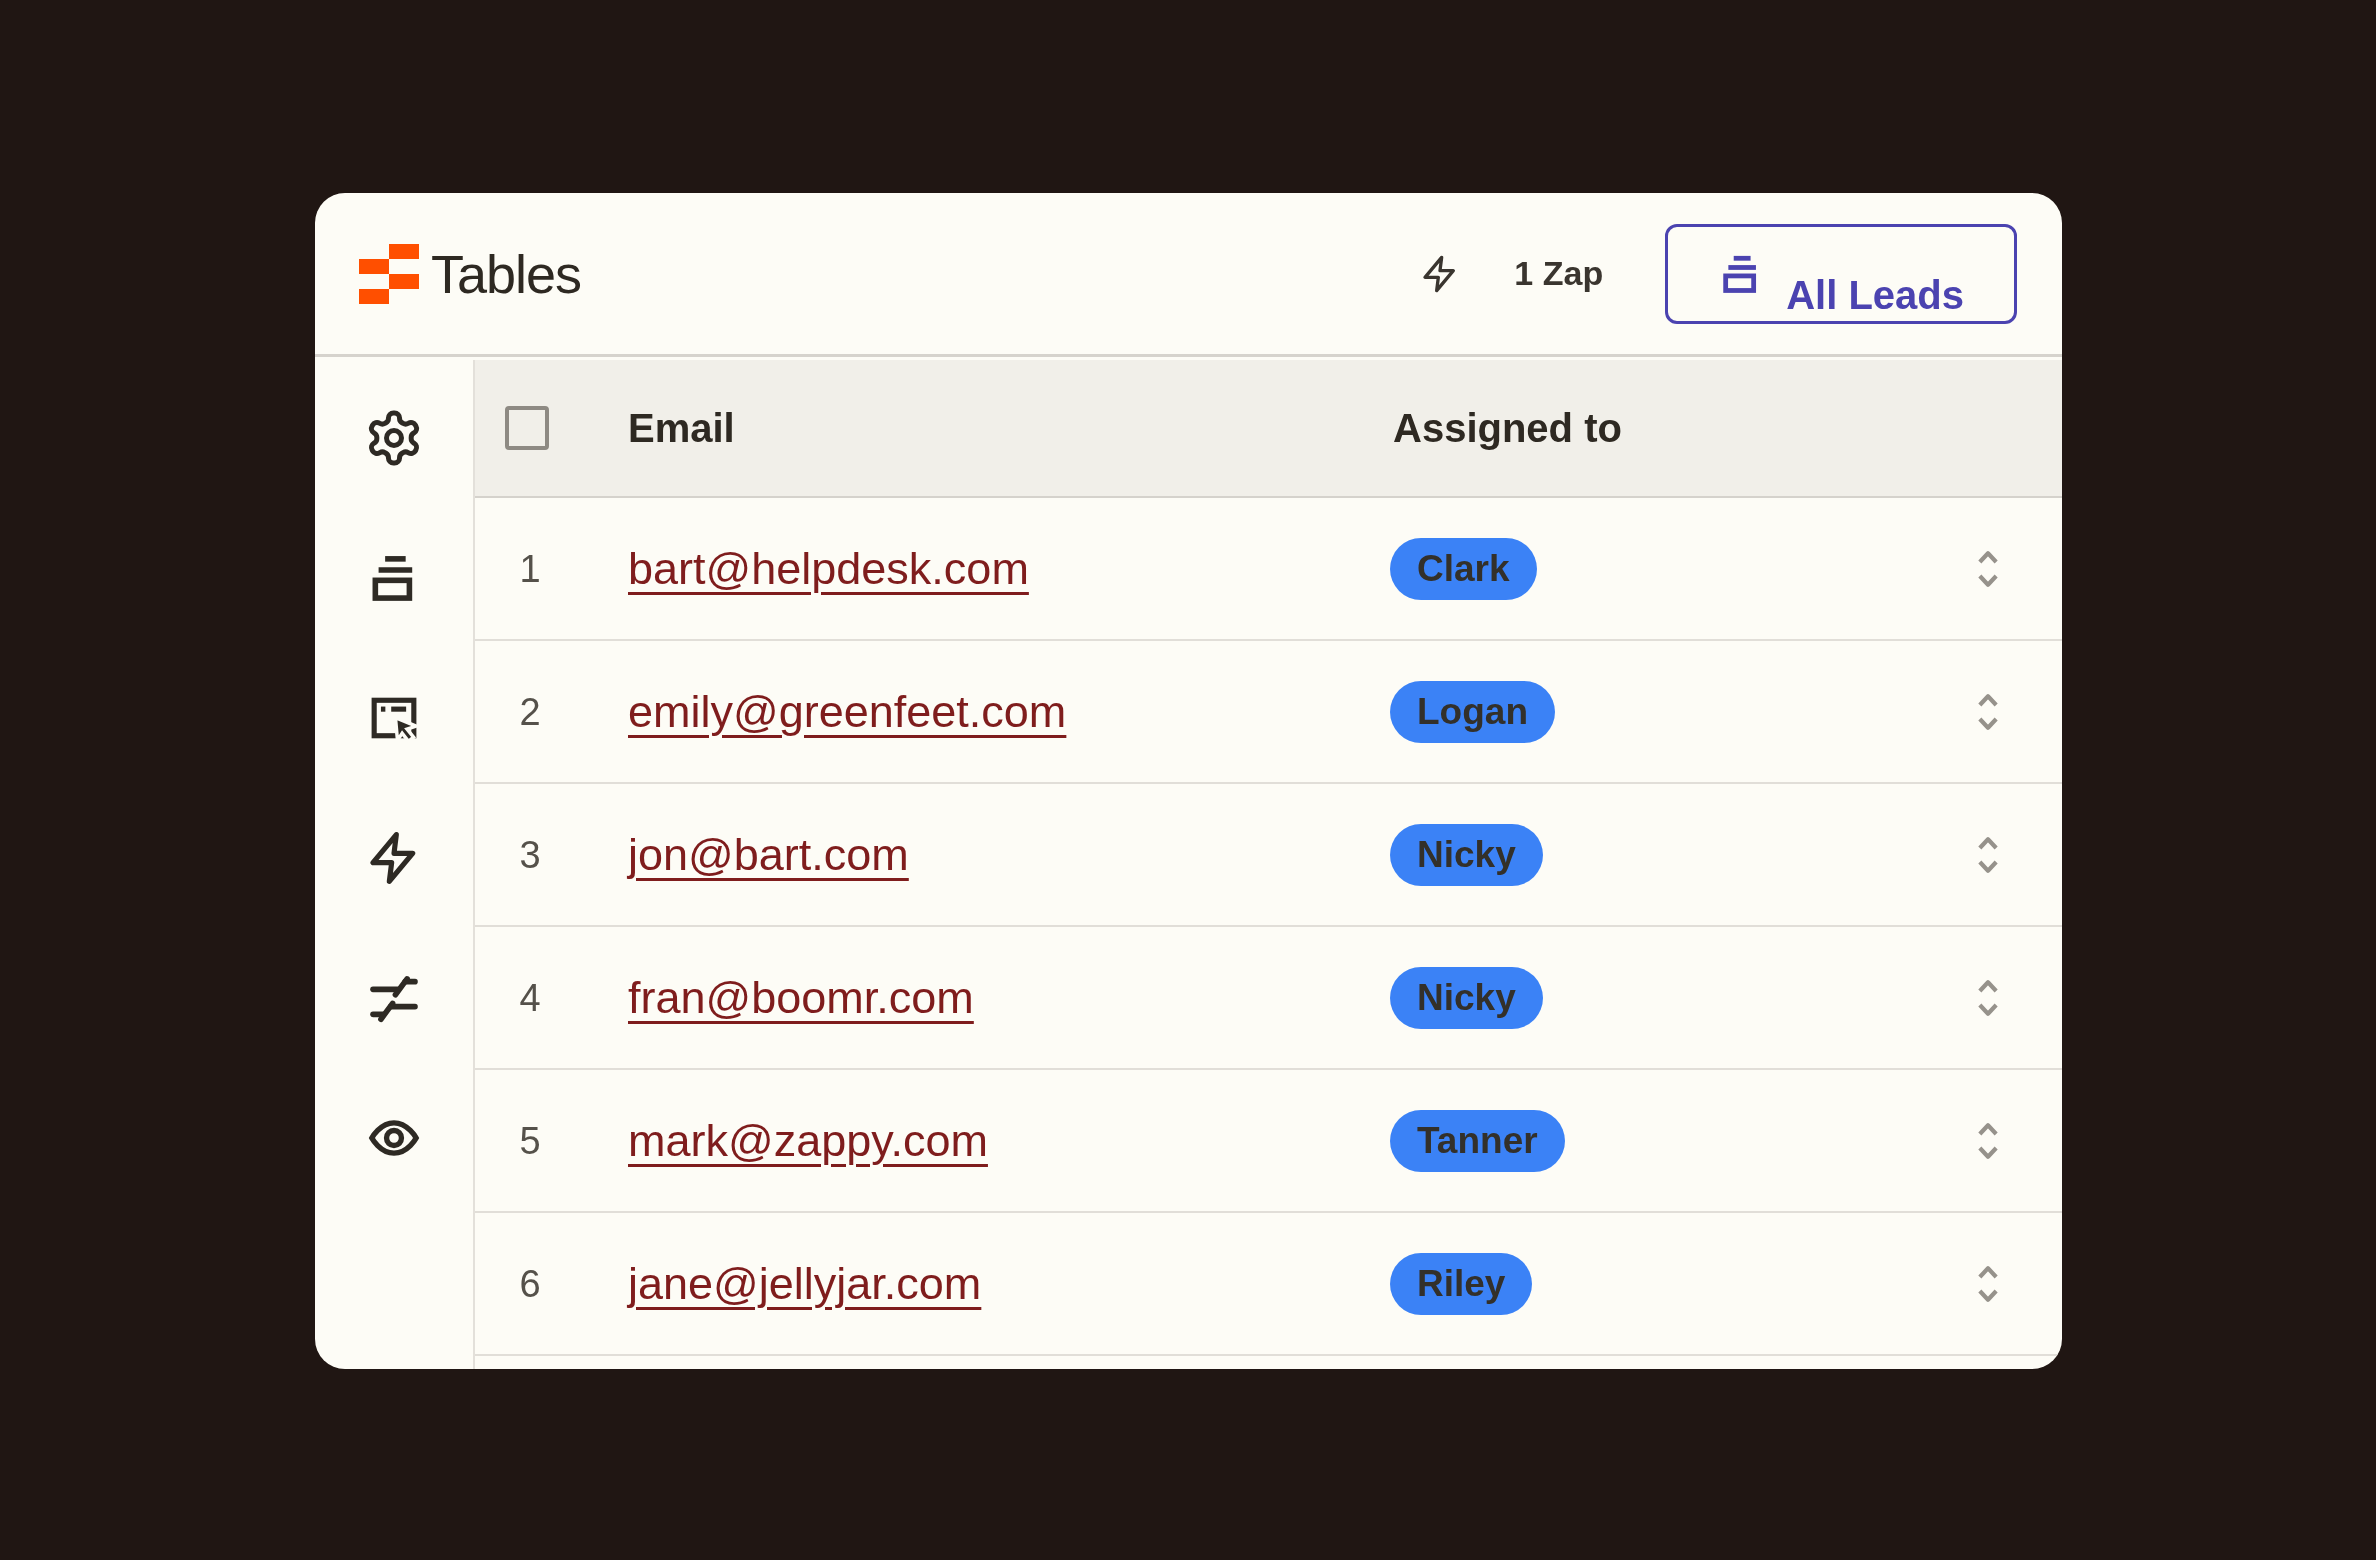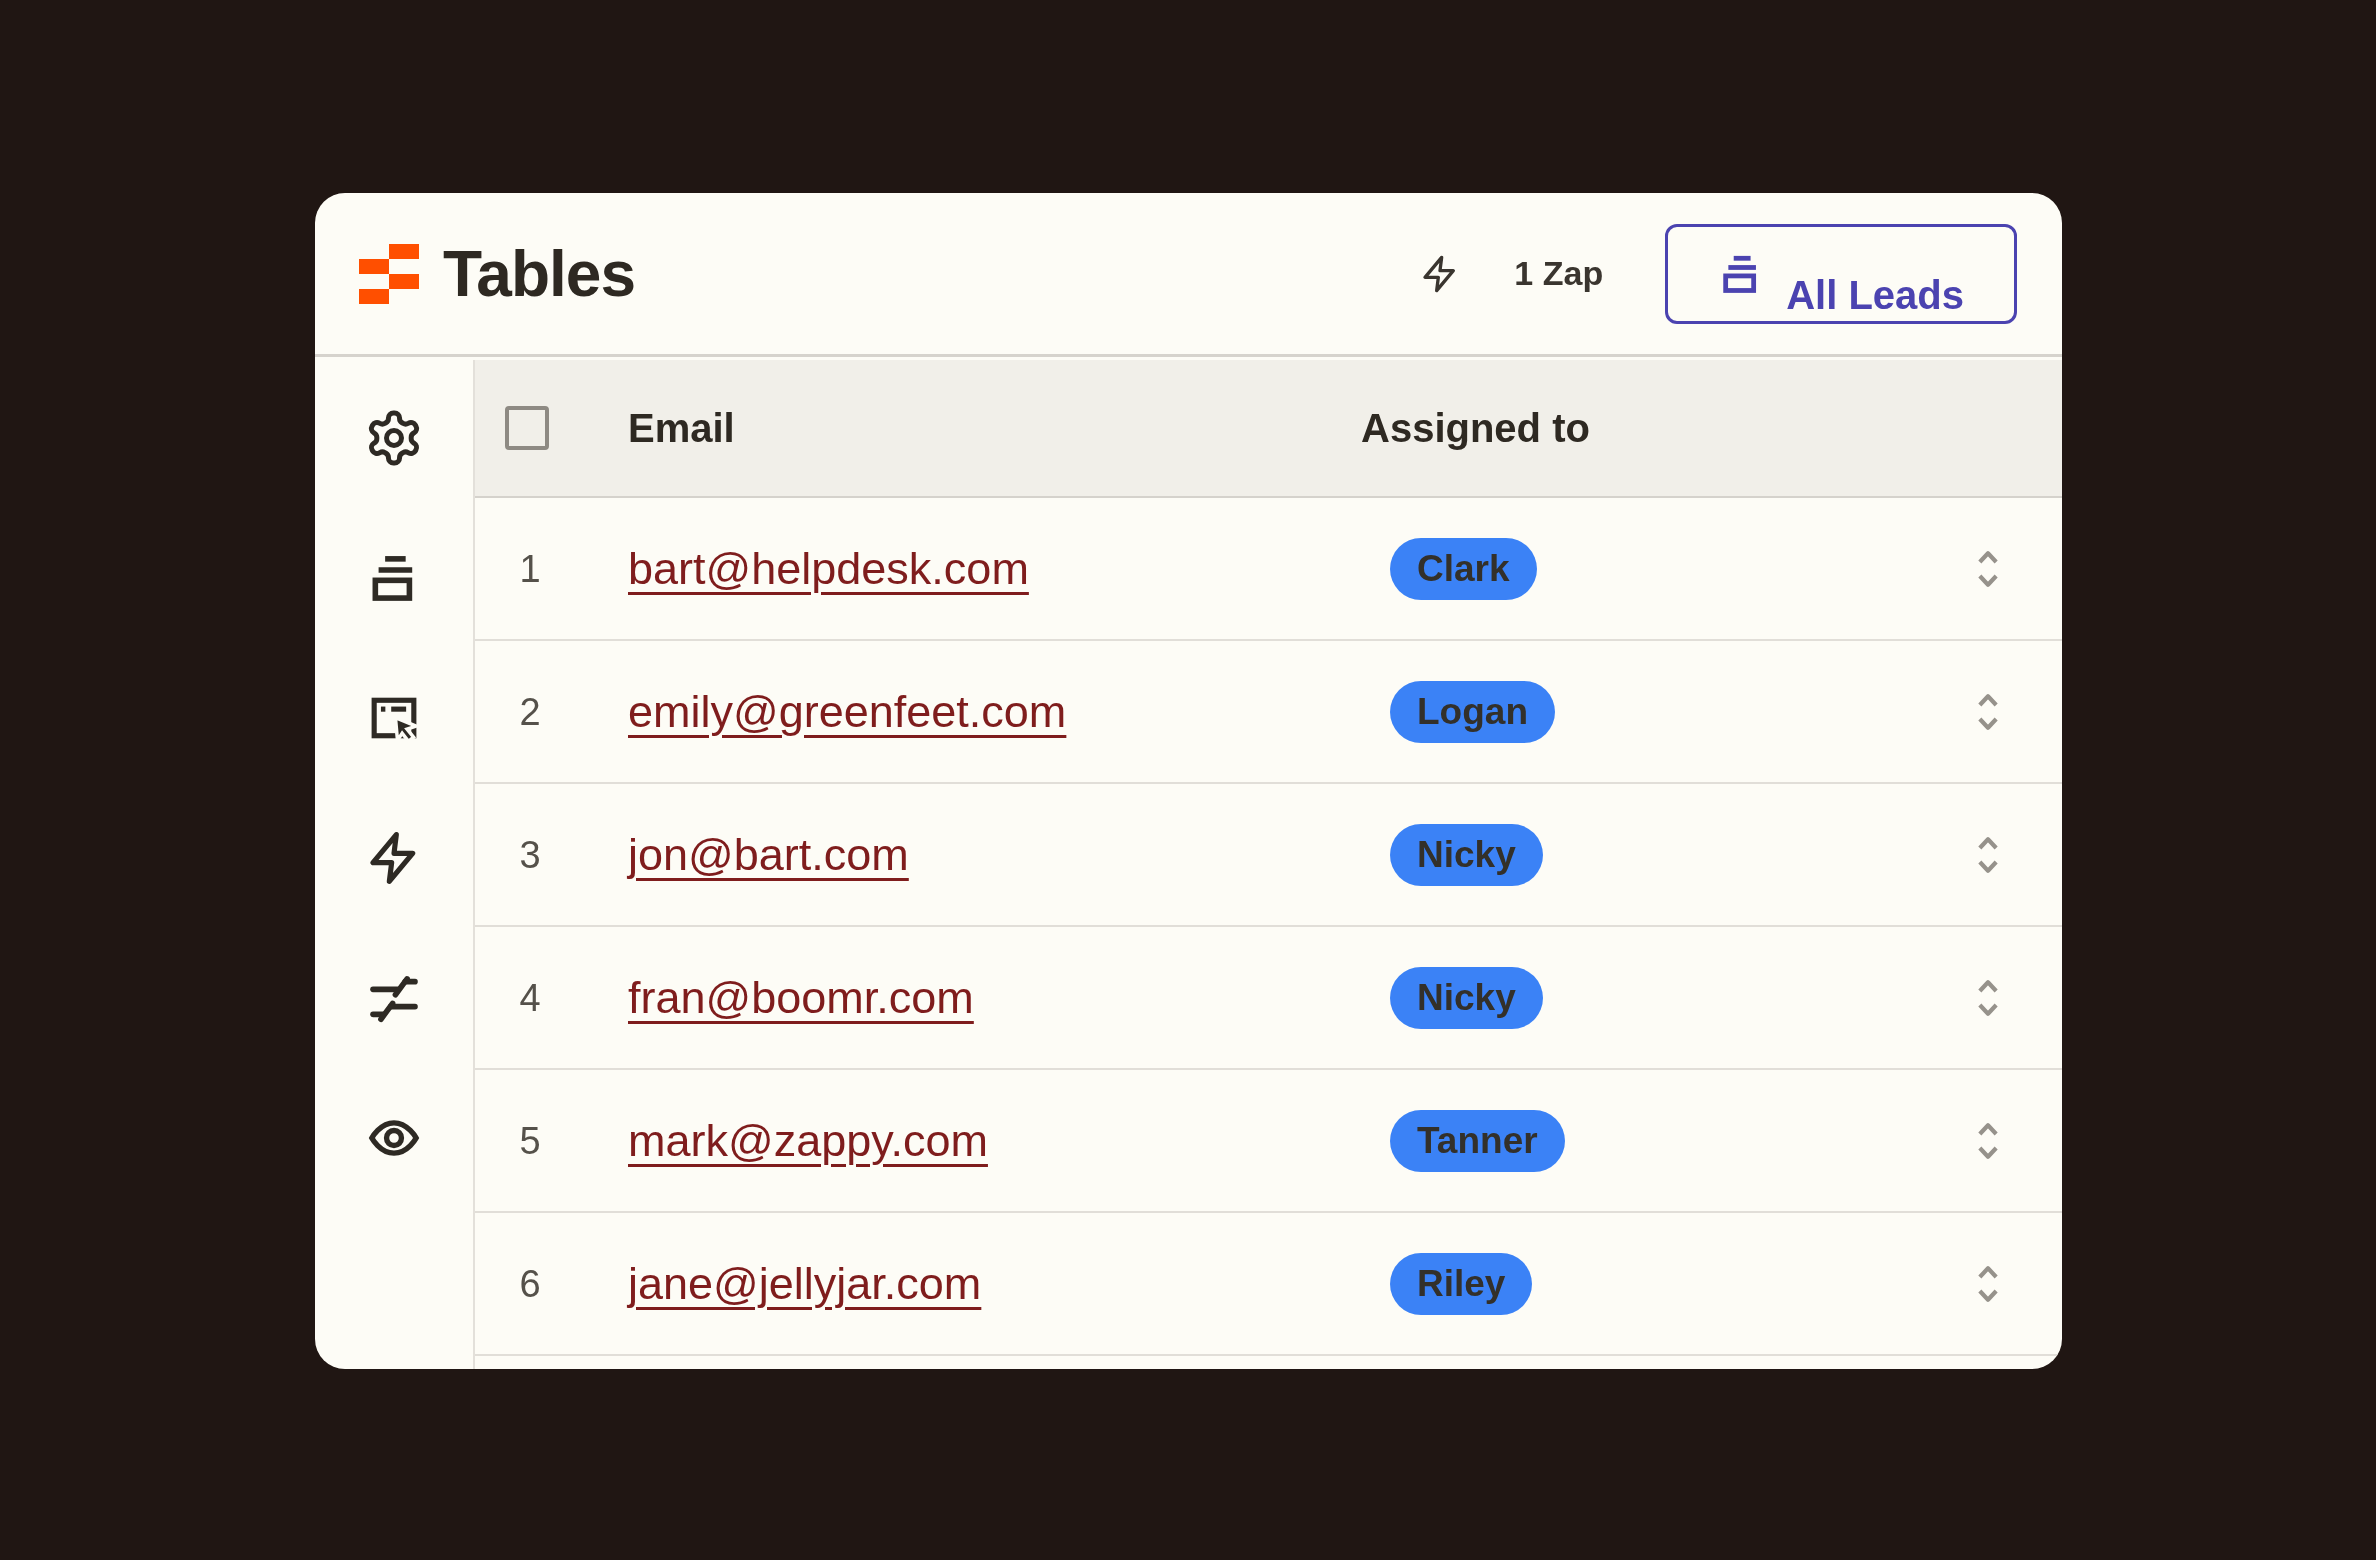--- a/index.html
+++ b/index.html
@@ -11,21 +11,21 @@
   
   .topbar{position:absolute;left:0;top:0;width:100%;height:164px;
           display:flex;align-items:center;padding:0 45px 0 44px;box-sizing:border-box;
           border-bottom:3px solid #D6D3CD;}
   .logo{position:relative;width:60px;height:60px;flex:0 0 auto;}
   .logo .brick{position:absolute;width:30px;height:15px;background:#FF4F00;}
   .logo .b1{left:30px;top:0;}
   .logo .b2{left:0;top:15px;}
   .logo .b3{left:30px;top:30px;}
   .logo .b4{left:0;top:45px;}
-  .apptitle{margin-left:24px;font-size:64px;font-weight:700;color:#2E2922;letter-spacing:-1px;}
+  .apptitle{margin-left:12px;font-size:54px;font-weight:400;color:#2E2922;letter-spacing:-1px;}
   .spacer{flex:1;}
   .zapcount{display:flex;align-items:center;gap:14px;margin-right:62px;color:#3A352F;}
   .zapcount .lbl{font-size:34px;font-weight:700;margin-left:40px;}
   .viewbtn{display:flex;align-items:center;gap:22px;height:100px;padding:0 50px;
            border:3px solid #4B43B0;border-radius:12px;background:transparent;cursor:pointer;}
   .viewbtn .lbl{font-size:40px;font-weight:700;color:#4B43B0;margin-top:44px;}
 
   
   .bodyrow{position:absolute;left:0;top:167px;right:0;bottom:0;display:flex;}
   .sidebar{width:160px;flex:0 0 auto;border-right:2px solid #E3E0DA;
@@ -33,21 +33,21 @@
   .side-item{height:140px;width:100%;display:flex;align-items:center;justify-content:center;
              color:#2E2A24;cursor:pointer;}
 
   .tablearea{flex:1;position:relative;}
   .thead{position:relative;height:136px;background:#F1EFE9;border-bottom:2px solid #D5D2CC;text-decoration:underline;}
   .checkbox{position:absolute;left:30px;top:50%;transform:translateY(-50%);
             width:36px;height:36px;border:4px solid #8E8A83;border-radius:4px;background:transparent;}
   .colhead{position:absolute;top:50%;transform:translateY(-50%);
            font-size:40px;font-weight:700;color:#2E2922;}
   .col-email{left:153px;}
-  .col-assigned{left:886px;}
+  .col-assigned{left:918px;}
 
   .trow{position:relative;height:141px;border-bottom:2px solid #E1DED8;}
   .rownum{position:absolute;left:0;top:50%;transform:translateY(-50%);width:110px;
           text-align:center;font-size:38px;color:#55514A;}
   .email{position:absolute;left:153px;top:50%;transform:translateY(-50%);
          font-size:45px;color:#7f1d1d;text-decoration:underline;
          text-decoration-thickness:3px;text-underline-offset:8px;cursor:pointer;}
   .badge{position:absolute;left:915px;top:50%;transform:translateY(-50%);
          height:62px;padding:0 27px;border-radius:999px;background:#3b82f6;
          display:flex;align-items:center;font-size:37px;font-weight:700;color:#33302A;cursor:pointer;}

